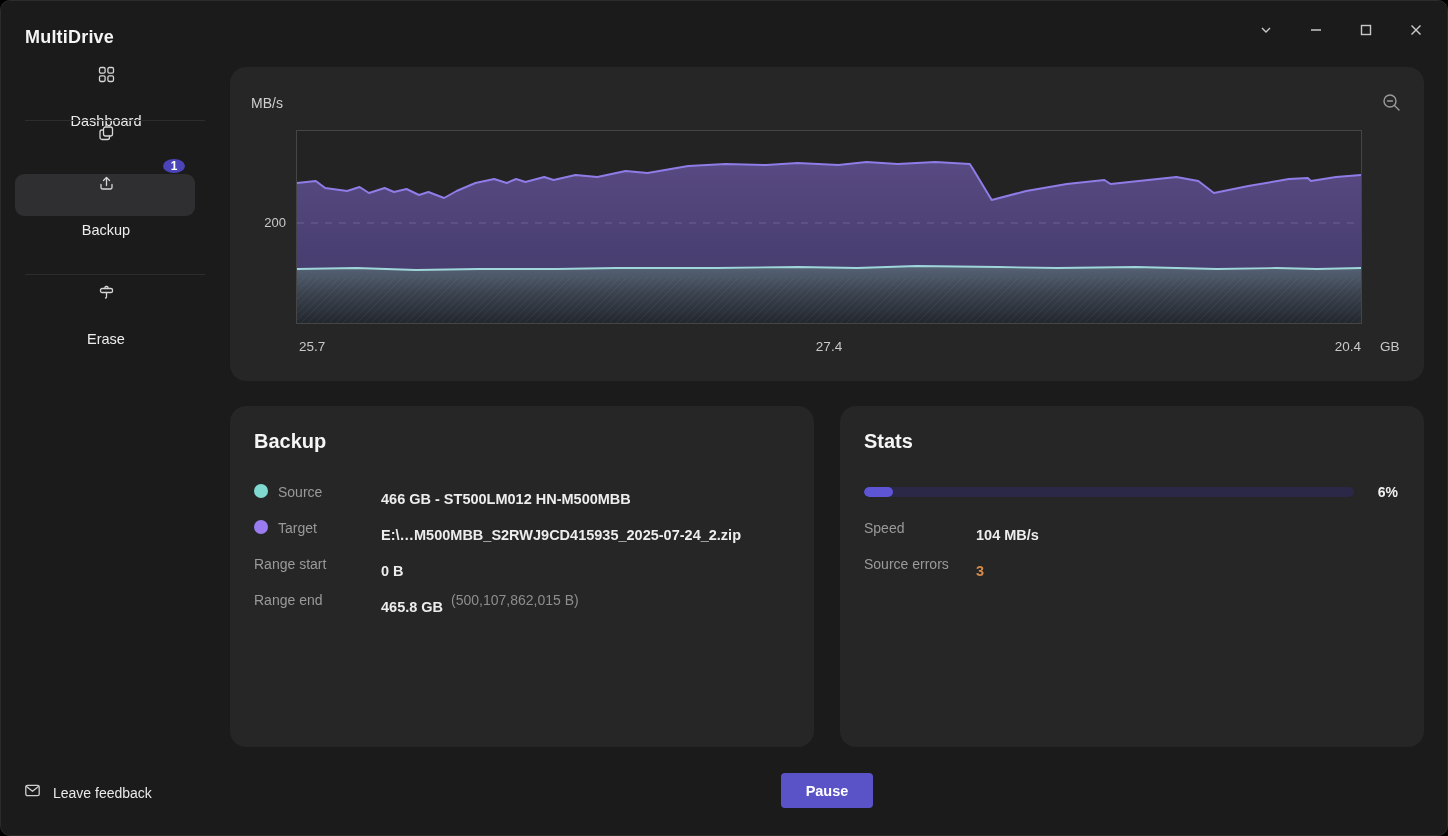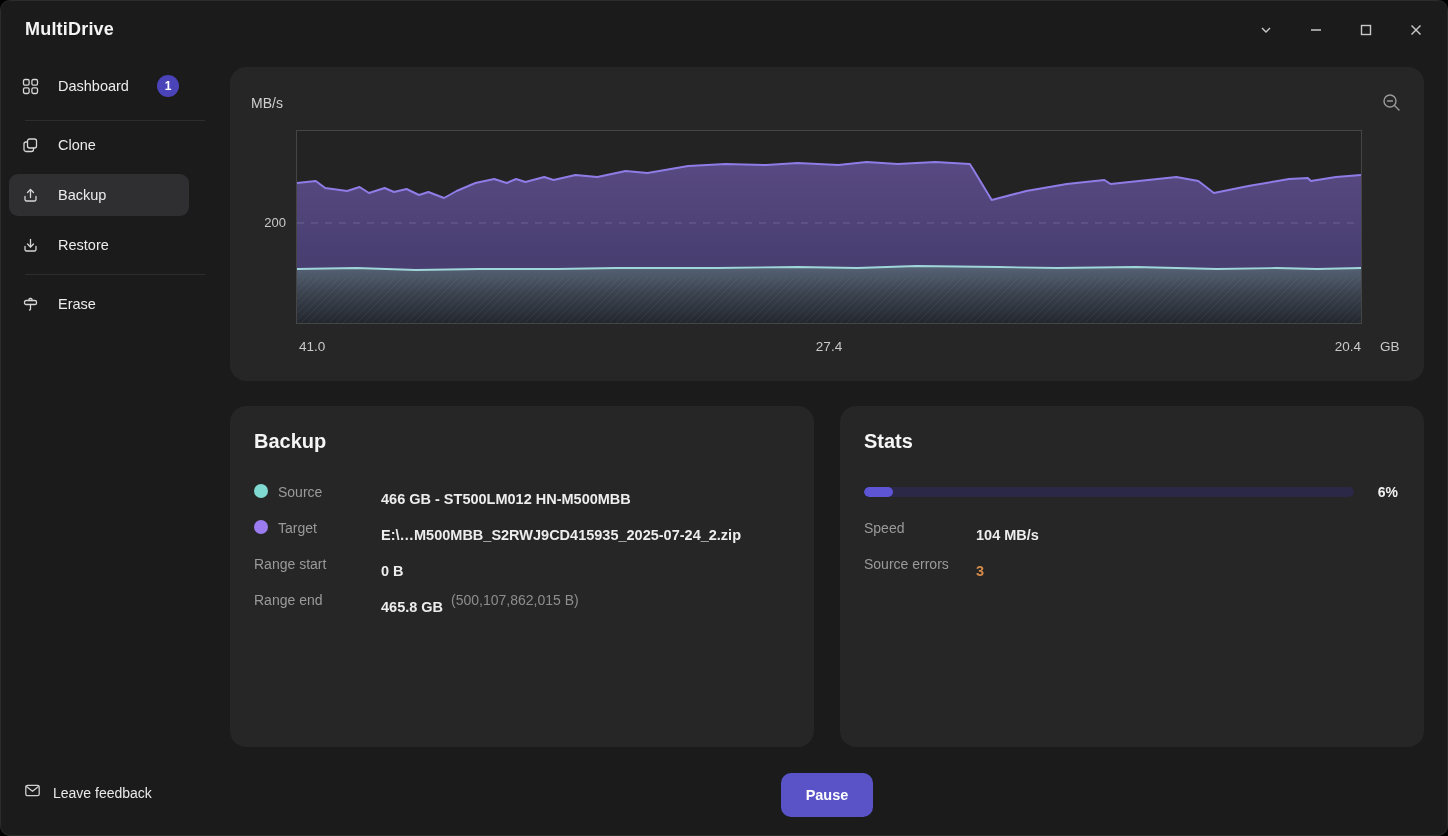--- a/index.html
+++ b/index.html
@@ -2,27 +2,27 @@
 <html><head>
 <meta charset="utf-8">
 <style>
   html,body{margin:0;padding:0;background:#000;}
   body{width:1448px;height:836px;position:relative;font-family:"Liberation Sans",sans-serif;
        -webkit-font-smoothing:antialiased;}
   .window{position:absolute;inset:0;background:#1b1b1b;border-radius:10px;overflow:hidden;
           border:1px solid #2c2c2c;box-sizing:border-box;}
 
   
-  .app-title{position:absolute;left:24px;top:18px;font-size:18px;font-weight:700;color:#f4f4f4;letter-spacing:.2px;}
+  .app-title{position:absolute;left:24px;top:26px;font-size:18px;font-weight:700;color:#f4f4f4;letter-spacing:.2px;}
   .winbtn{position:absolute;top:18px;width:30px;height:26px;display:flex;align-items:center;justify-content:center;cursor:default;}
   .winbtn svg{stroke:#c9c9c9;fill:none;stroke-width:1.4;}
 
   
-  .side-item{position:absolute;left:8px;width:180px;height:42px;border-radius:9px;
-             display:flex;align-items:center;padding:0 10px 0 12px;box-sizing:border-box;gap:19px;}
+  .side-item{position:absolute;left:14px;width:180px;height:42px;border-radius:9px;
+             display:flex;align-items:center;padding:0 10px 0 12px;box-sizing:border-box;gap:30px;flex-direction:column;}
   .side-item.selected{background:#2f2f31;}
   .side-item .icon{width:18px;height:18px;display:flex;align-items:center;justify-content:center;flex:none;}
   .side-item .icon svg{stroke:#d6d6d6;fill:none;stroke-width:1.3;stroke-linecap:round;stroke-linejoin:round;}
   .side-label{font-size:14.5px;color:#ececec;font-weight:500;}
   .side-divider{position:absolute;left:24px;width:180px;height:1px;background:#2d2d2d;}
   .badge{margin-left:auto;width:22px;height:22px;border-radius:50%;background:#4b44b8;color:#fff;
          font-size:12px;font-weight:600;display:flex;align-items:center;justify-content:center;}
   .feedback{position:absolute;left:23px;top:781px;display:flex;align-items:center;gap:12px;}
   .feedback svg{stroke:#cfcfcf;fill:none;stroke-width:1.3;stroke-linecap:round;stroke-linejoin:round;}
   .feedback-label{font-size:14px;color:#e9e9e9;font-weight:500;}
@@ -59,21 +59,21 @@
   .row-label{font-size:14px;color:#9a9a9a;}
   .row-value{font-size:14.5px;color:#ededed;font-weight:700;margin-top:13px;}
   .row-secondary{font-size:14px;color:#8d8d8d;font-weight:400;margin-left:8px;}
 
   
   .progress-track{position:absolute;left:24px;top:81px;width:490px;height:10px;border-radius:5px;background:#2a2846;overflow:hidden;}
   .progress-fill{height:100%;border-radius:5px;background:#5d55d4;width:0;}
   .progress-pct{position:absolute;left:514px;top:78px;width:44px;text-align:right;font-size:14px;font-weight:700;color:#f0f0f0;}
 
   
-  .pause-btn{position:absolute;left:780px;top:772px;width:92px;height:44px;border-radius:10px;background:#5a53c8;
+  .pause-btn{position:absolute;left:780px;top:772px;width:92px;height:35px;border-radius:4px;background:#5a53c8;
              color:#fff;font-size:14.5px;font-weight:600;display:flex;align-items:center;justify-content:center;
              border:none;font-family:inherit;cursor:pointer;}
 </style>
 </head>
 <body>
 
 <div class="window">
 
   <div class="app-title">MultiDrive</div>
   <div class="winbtn" style="left:1250px">
@@ -130,30 +130,20 @@
   </div>
   <div class="side-item selected" style="top:173px">
     <span class="icon">
       <svg width="17" height="17" viewBox="0 0 17 17">
           <path d="M3 9.5v3a1.5 1.5 0 0 0 1.5 1.5h8a1.5 1.5 0 0 0 1.5-1.5v-3"></path>
           <line x1="8.5" y1="10.5" x2="8.5" y2="3"></line>
           <polyline points="5.5,5.5 8.5,2.5 11.5,5.5"></polyline>
         </svg>
     </span>
     <span class="side-label">Backup</span>
-  </div>
-  <div class="side-item" style="top:223px">
-    <span class="icon">
-      <svg width="17" height="17" viewBox="0 0 17 17">
-          <path d="M3 9.5v3a1.5 1.5 0 0 0 1.5 1.5h8a1.5 1.5 0 0 0 1.5-1.5v-3"></path>
-          <line x1="8.5" y1="2.5" x2="8.5" y2="10"></line>
-          <polyline points="5.5,7 8.5,10 11.5,7"></polyline>
-        </svg>
-    </span>
-    <span class="side-label">Restore</span>
   </div>
   <div class="side-divider" style="top:273px"></div>
   <div class="side-item" style="top:282px">
     <span class="icon">
       <svg width="17" height="17" viewBox="0 0 17 17">
           <path d="M7 4.5V3.5a1 1 0 0 1 1-1h1a1 1 0 0 1 1 1v1"></path>
           <rect x="2.5" y="4.5" width="12" height="4" rx="1.6"></rect>
           <path d="M8.5 8.5v4.5a1 1 0 0 1-1 1"></path>
         </svg>
     </span>
@@ -202,21 +192,21 @@
         <path id="target-area" d="M0.0 52.0L18.8 50.0L28.2 57.0L50.1 60.0L62.6 56.0L72.0 62.0L87.6 57.0L97.0 61.0L109.5 58.0L122.0 64.0L131.4 61.0L147.1 67.0L159.6 60.0L178.4 52.0L197.2 48.0L209.7 52.0L219.1 48.0L228.4 51.0L247.2 46.0L256.6 49.0L278.5 44.0L300.4 46.0L328.6 40.0L350.5 42.0L391.2 35.0L428.7 33.0L469.4 34.0L500.7 32.0L541.4 34.0L569.6 31.0L600.8 33.0L638.4 31.0L672.8 33.0L676.0 38.0L694.7 69.0L729.2 60.0L769.8 53.0L807.4 49.0L813.6 53.0L851.2 49.0L879.4 46.0L901.3 50.0L916.9 62.0L951.3 55.0L992.0 48.0L1010.8 47.0L1013.9 50.0L1039.0 46.0L1064.0 44.0L1064 192L0 192Z" fill="url(#purpleFill)"></path>
         <path id="source-area" d="M0.0 138.0L59.5 137.0L118.9 139.0L181.5 138.0L259.7 138.0L319.2 137.0L419.3 137.0L500.7 136.0L560.2 137.0L619.6 135.0L701.0 136.0L760.4 137.0L838.7 136.0L920.0 138.0L979.5 137.0L1020.2 138.0L1064.0 137.0L1064 192L0 192Z" fill="url(#slateFill)"></path>
         <rect x="0" y="146" width="1064" height="46" fill="url(#hatch)"></rect>
         <line id="gridline" x1="0" x2="1064" y1="92" y2="92" stroke="#8a84a8" stroke-opacity="0.5" stroke-dasharray="7 7" stroke-width="1"></line>
         <path id="target-line" d="M0.0 52.0L18.8 50.0L28.2 57.0L50.1 60.0L62.6 56.0L72.0 62.0L87.6 57.0L97.0 61.0L109.5 58.0L122.0 64.0L131.4 61.0L147.1 67.0L159.6 60.0L178.4 52.0L197.2 48.0L209.7 52.0L219.1 48.0L228.4 51.0L247.2 46.0L256.6 49.0L278.5 44.0L300.4 46.0L328.6 40.0L350.5 42.0L391.2 35.0L428.7 33.0L469.4 34.0L500.7 32.0L541.4 34.0L569.6 31.0L600.8 33.0L638.4 31.0L672.8 33.0L676.0 38.0L694.7 69.0L729.2 60.0L769.8 53.0L807.4 49.0L813.6 53.0L851.2 49.0L879.4 46.0L901.3 50.0L916.9 62.0L951.3 55.0L992.0 48.0L1010.8 47.0L1013.9 50.0L1039.0 46.0L1064.0 44.0" fill="none" stroke-width="2" stroke-linejoin="round" stroke="#8f7ce6"></path>
         <path id="source-line" d="M0.0 138.0L59.5 137.0L118.9 139.0L181.5 138.0L259.7 138.0L319.2 137.0L419.3 137.0L500.7 136.0L560.2 137.0L619.6 135.0L701.0 136.0L760.4 137.0L838.7 136.0L920.0 138.0L979.5 137.0L1020.2 138.0L1064.0 137.0" fill="none" stroke-width="1.8" stroke-linejoin="round" stroke="#9fd6da"></path>
       </svg>
     </div>
 
     <div class="ytick">200</div>
-    <div class="xtick t0">41.0</div>
+    <div class="xtick t0">25.7</div>
     <div class="xtick t1">27.4</div>
     <div class="xtick t2">20.4</div>
     <div class="xtick xunit">GB</div>
   </div>
 
   <div class="panel" id="backup-panel">
     <div class="panel-title">Backup</div>
     <div class="rows">
       <div class="row">
         <span class="label-cell">

